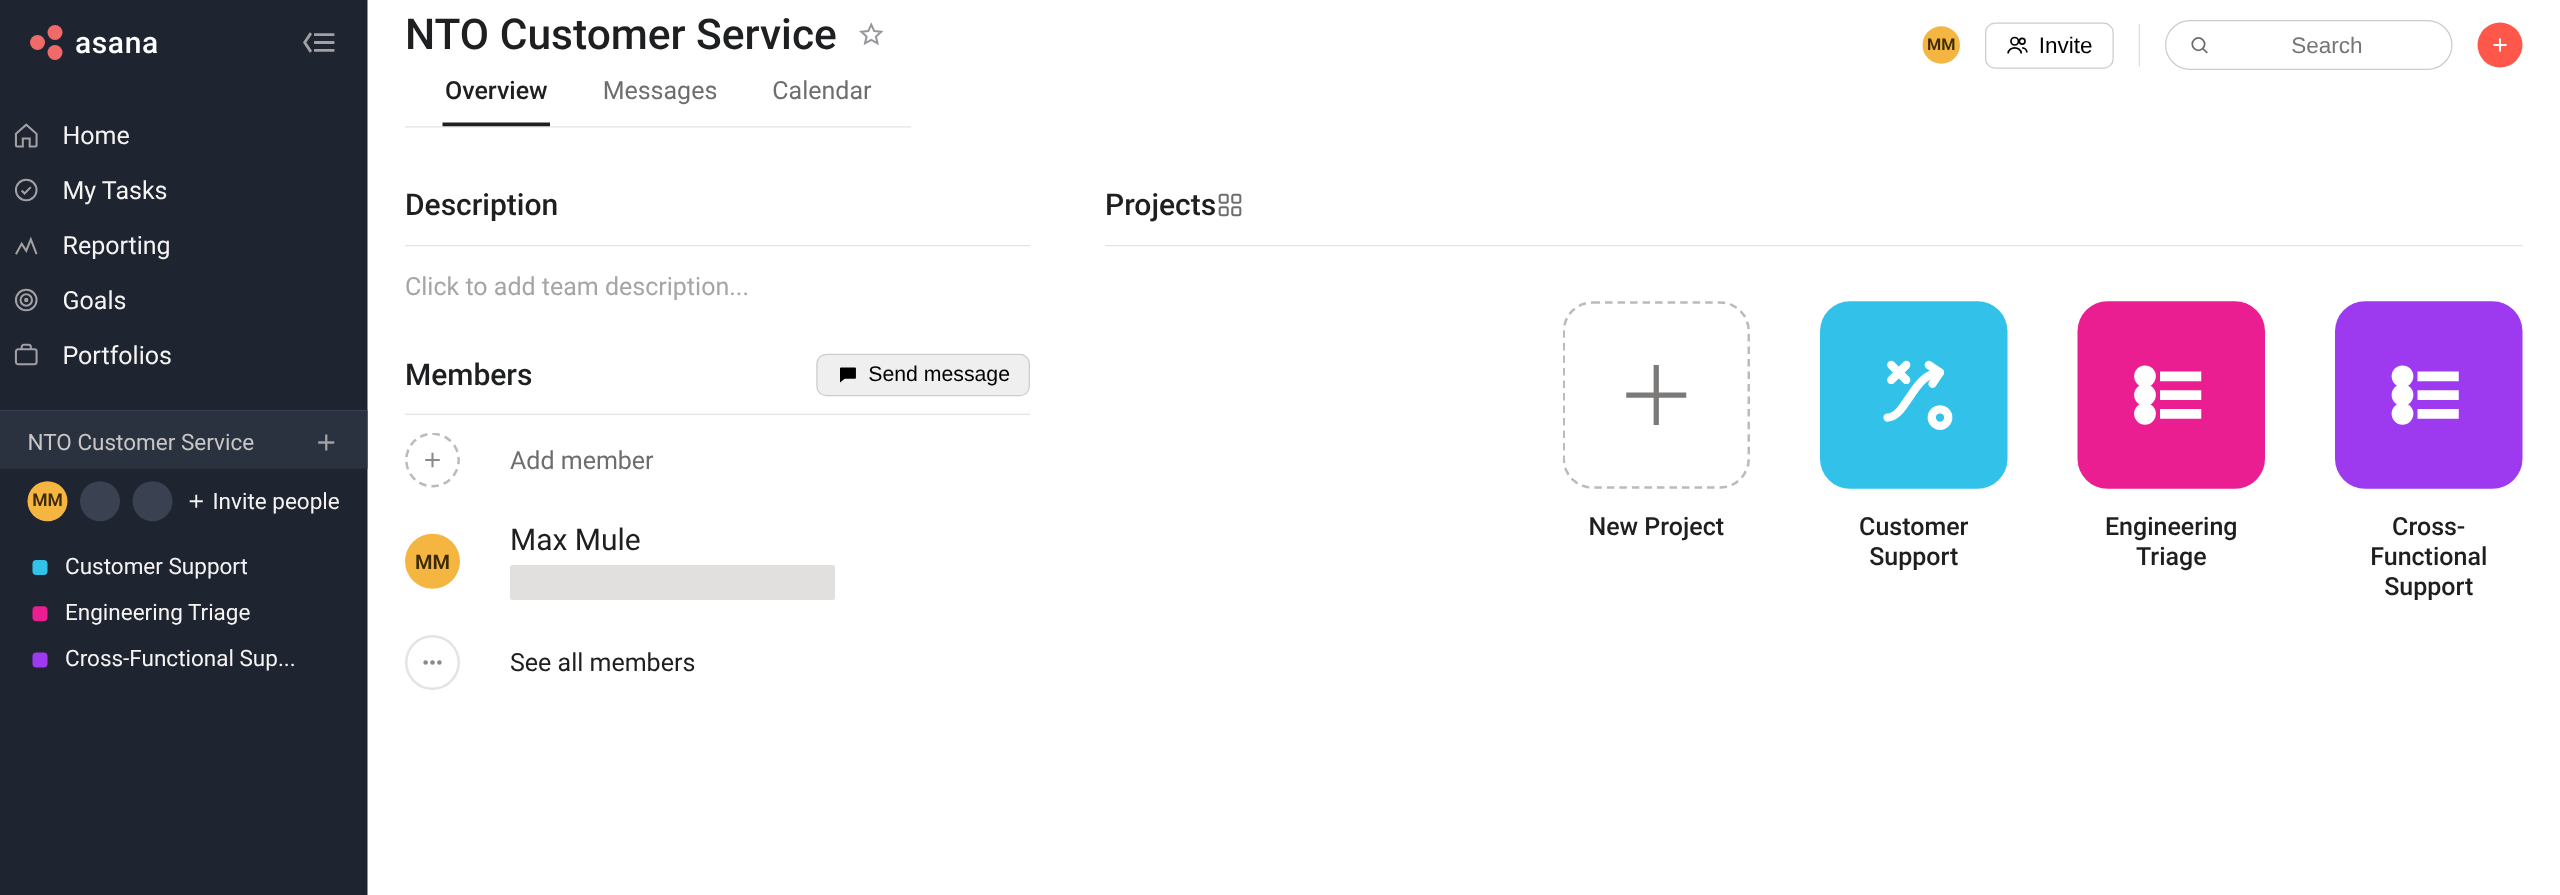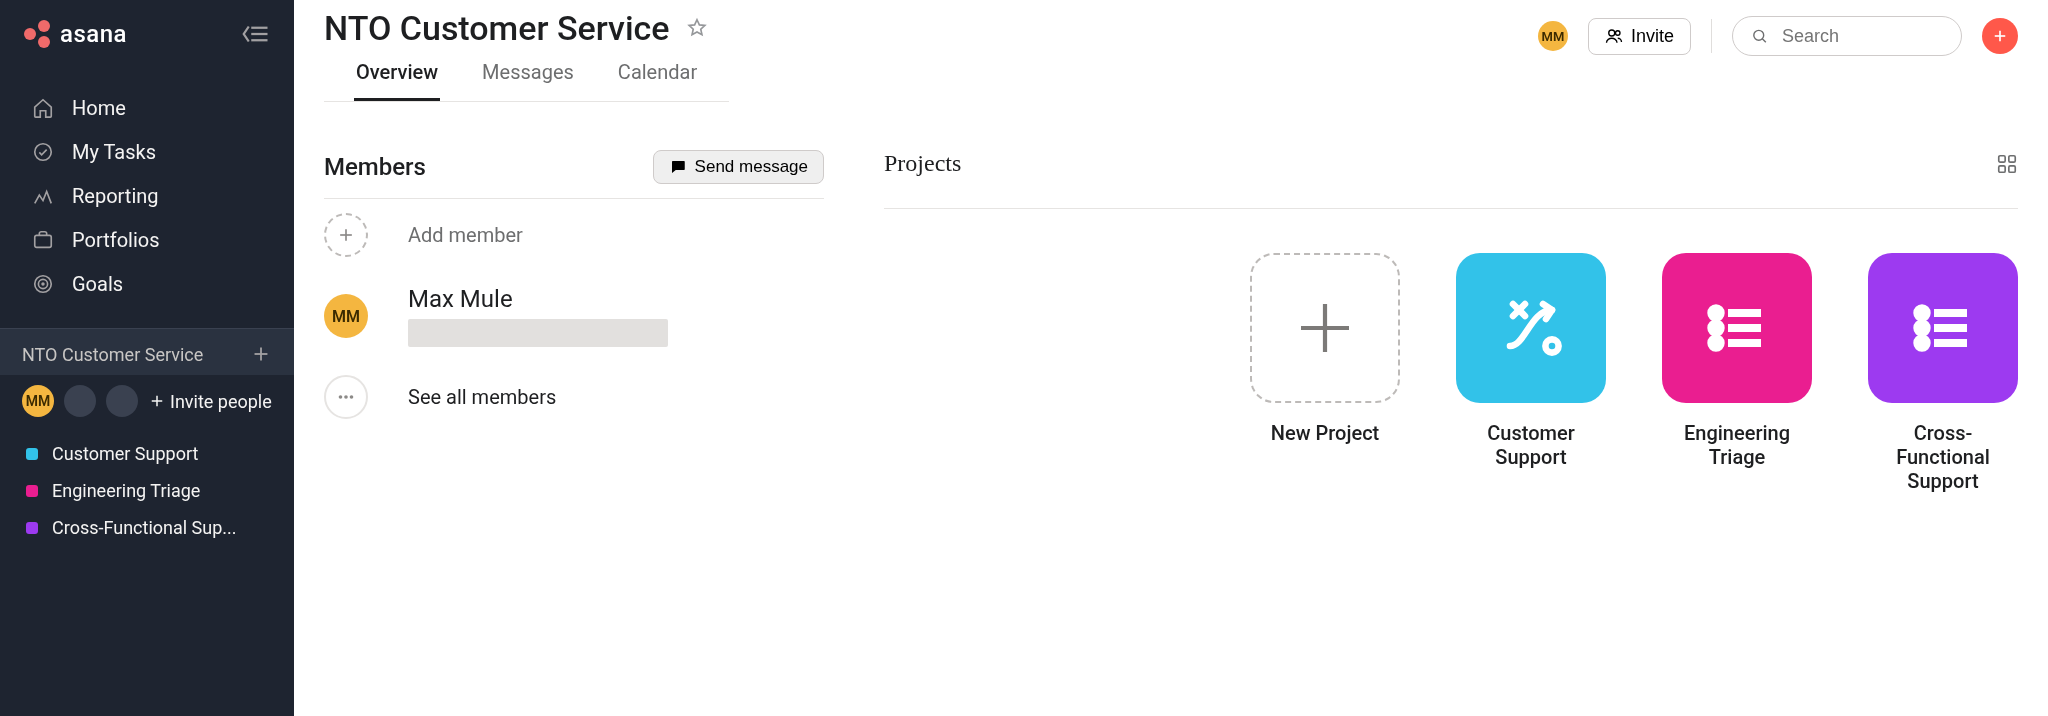--- a/index.html
+++ b/index.html
@@ -29,21 +29,21 @@
   .logo-dots { position:relative; width:28px; height:28px; }
   .logo-dots span { position:absolute; width:12px; height:12px; border-radius:50%; background:#f06a6a; }
   .logo-dots span:nth-child(1){ left:0; top:8px;}
   .logo-dots span:nth-child(2){ left:14px; top:0;}
   .logo-dots span:nth-child(3){ left:14px; top:16px;}
   .logo-word { font-size:24px; font-weight:500; letter-spacing:0.5px; color:#fff; }
   .collapse { display:flex; align-items:center; color:var(--sidebar-muted); }
   .collapse svg { width:30px; height:30px; }
 
   .nav { padding:18px 0 22px; }
-  .nav-item { display:flex; align-items:center; gap:18px; padding:10px 32px; font-size:20px; cursor:pointer; color:#f5f4f3; }
+  .nav-item { display:flex; align-items:center; gap:18px; padding:10px 10px; font-size:20px; cursor:pointer; color:#f5f4f3; }
   .nav-icon { width:22px; height:22px; flex:none; color:#a2a0a2; }
   .divider { height:1px; background:#3a4150; margin:0 0 0 0; }
 
   .ws-header { padding:14px 22px 10px; display:flex; align-items:center; justify-content:space-between; background:#2a3240; }
   .ws-title { font-size:18px; color:#c8c6c4; }
   .ws-plus { width:22px; height:22px; color:#a2a0a2; }
 
   .ws-members-row { display:flex; align-items:center; gap:10px; padding:10px 22px 18px; }
   .avatar { width:32px; height:32px; border-radius:50%; display:flex; align-items:center; justify-content:center; font-size:14px; font-weight:600; }
   .avatar.orange { background:var(--orange); color:#3b2a00; }
@@ -62,21 +62,21 @@
   .title-row { display:flex; align-items:center; gap:16px; }
   .page-title { font-size:34px; font-weight:500; }
   .star { width:22px; height:22px; color:#95979a; }
 
   .header-actions { display:flex; align-items:center; gap:20px; padding-top:8px; }
   .hdr-avatar { width:30px; height:30px; border-radius:50%; background:var(--orange); color:#3b2a00; font-size:13px; font-weight:600; display:flex; align-items:center; justify-content:center; }
   .invite-btn { display:flex; align-items:center; gap:8px; padding:7px 16px; border:1.5px solid #cfcbca; background:#fff; border-radius:8px; font-size:18px; cursor:pointer; }
   .vsep { width:1px; height:34px; background:#e0dedc; }
   .search { display:flex; align-items:center; gap:12px; padding:6px 18px; width:230px; height:40px; border:1.5px solid #cfcbca; border-radius:22px; }
   .search svg{ width:20px; height:20px; color:#6d6e6f;}
-  .search input { border:none; outline:none; font-size:18px; width:100%; background:transparent;}
+  .search input { border:none; outline:none; font-size:18px; width:100%; background:transparent;text-align:center;}
   .add-circle { width:36px; height:36px; border-radius:50%; background:#ff584a; display:flex; align-items:center; justify-content:center; color:#fff; font-size:22px; cursor:pointer; }
 
   .tabs { display:flex; gap:40px; padding:12px 30px 0; border-bottom:1px solid var(--border); }
   .tab { font-size:20px; color:var(--text-muted); padding:0 2px 14px; border-bottom:3px solid transparent; cursor:pointer; }
   .tab.active { color:var(--text-dark); border-bottom-color:var(--text-dark); font-weight:500; }
 
   .content { display:flex; gap:60px; padding:48px 30px 0 30px; overflow:hidden; }
   .left-col { width:500px; flex:none; display:flex; flex-direction:column; gap:42px;}
   .section-title { font-size:24px; font-weight:500; padding-bottom:18px; border-bottom:1px solid var(--border); }
   .desc-placeholder { color:#a7a5a3; font-size:20px; padding-top:20px; }
@@ -87,21 +87,21 @@
   .member-row { display:flex; align-items:center; gap:40px; padding:14px 0; }
   .dashed-avatar { width:44px; height:44px; border-radius:50%; border:2px dashed #bdbab8; display:flex; align-items:center; justify-content:center; color:#8c8a88; font-size:22px; }
   .solid-avatar { width:44px; height:44px; border-radius:50%; background:var(--orange); color:#3b2a00; font-weight:600; display:flex; align-items:center; justify-content:center; }
   .more-avatar { width:44px; height:44px; border-radius:50%; border:2px solid #e6e4e2; display:flex; align-items:center; justify-content:center; color:#8c8a88; }
   .member-name { font-size:24px; }
   .role-bar { margin-top:6px; width:260px; height:28px; background:#e2e0de; border-radius:2px; }
   .see-all { font-size:20px; color:var(--text-dark); }
   .add-member-text { font-size:20px; color:var(--text-muted); }
 
   .right-col { flex:1; min-width:0; }
-  .projects-head { display:flex; align-items:center; justify-content:space-between; border-bottom:1px solid var(--border); padding-bottom:31px;font-family:Liberation Serif, serif; }
+  .projects-head { display:flex; align-items:center; justify-content:flex-start; border-bottom:1px solid var(--border); padding-bottom:18px; }
   .grid-icon { width:22px; height:22px; color:#6d6e6f; }
   .project-grid { display:flex; gap:56px; padding-top:44px;justify-content:flex-end; }
   .project-card { width:150px; display:flex; flex-direction:column; align-items:center; gap:18px; cursor:pointer; }
   .tile { width:150px; height:150px; border-radius:24px; display:flex; align-items:center; justify-content:center; }
   .tile.dashed { border:2px dashed #bdbab8; background:#fff; }
   .tile svg { width:72px; height:72px; }
   .tile .icon-svg { color:#fff; }
   .proj-name { text-align:center; font-size:20px; font-weight:500; }
   .plus-thin { width:40px; height:40px; color:#7c7a78;}
 
@@ -144,32 +144,32 @@
       <span>My Tasks</span>
     </div>
     <div class="nav-item">
       <svg class="nav-icon" viewBox="0 0 24 24" fill="none" stroke="currentColor" stroke-width="1.8">
           <path d="M3 20l5-9 4 6 4-10 5 13"></path>
         </svg>
       <span>Reporting</span>
     </div>
     <div class="nav-item">
       <svg class="nav-icon" viewBox="0 0 24 24" fill="none" stroke="currentColor" stroke-width="1.8">
-          <rect x="3" y="7" width="18" height="13" rx="2"></rect>
-          <path d="M8 7V5a2 2 0 012-2h4a2 2 0 012 2v2"></path>
-        </svg>
-      <span>Portfolios</span>
-    </div>
-    <div class="nav-item">
-      <svg class="nav-icon" viewBox="0 0 24 24" fill="none" stroke="currentColor" stroke-width="1.8">
           <circle cx="12" cy="12" r="9"></circle>
           <circle cx="12" cy="12" r="5"></circle>
           <circle cx="12" cy="12" r="1" fill="currentColor"></circle>
         </svg>
       <span>Goals</span>
+    </div>
+    <div class="nav-item">
+      <svg class="nav-icon" viewBox="0 0 24 24" fill="none" stroke="currentColor" stroke-width="1.8">
+          <rect x="3" y="7" width="18" height="13" rx="2"></rect>
+          <path d="M8 7V5a2 2 0 012-2h4a2 2 0 012 2v2"></path>
+        </svg>
+      <span>Portfolios</span>
     </div>
   </nav>
 
   <div class="divider"></div>
 
   <div class="ws-header">
     <span class="ws-title">NTO Customer Service</span>
     <svg class="ws-plus" viewBox="0 0 24 24" fill="none" stroke="currentColor" stroke-width="2">
         <line x1="12" y1="5" x2="12" y2="19"></line>
         <line x1="5" y1="12" x2="19" y2="12"></line>
@@ -244,20 +244,24 @@
             <line x1="12" y1="5" x2="12" y2="19"></line>
             <line x1="5" y1="12" x2="19" y2="12"></line>
           </svg>
       </div>
     </div>
   </div>
 
   <div class="content">
 
     <div class="left-col">
+      <section>
+        <div class="section-title">Description</div>
+        <div class="desc-placeholder">Click to add team description...</div>
+      </section>
 
       <section>
         <div class="members-head">
           <span class="section-title-bare">Members</span>
           <button class="send-msg">
             <svg width="18" height="18" viewBox="0 0 24 24" fill="currentColor">
                 <path d="M4 4h16a1 1 0 011 1v10a1 1 0 01-1 1H9l-5 4V5a1 1 0 011-1z"></path>
               </svg>
             <span>Send message</span>
           </button>

